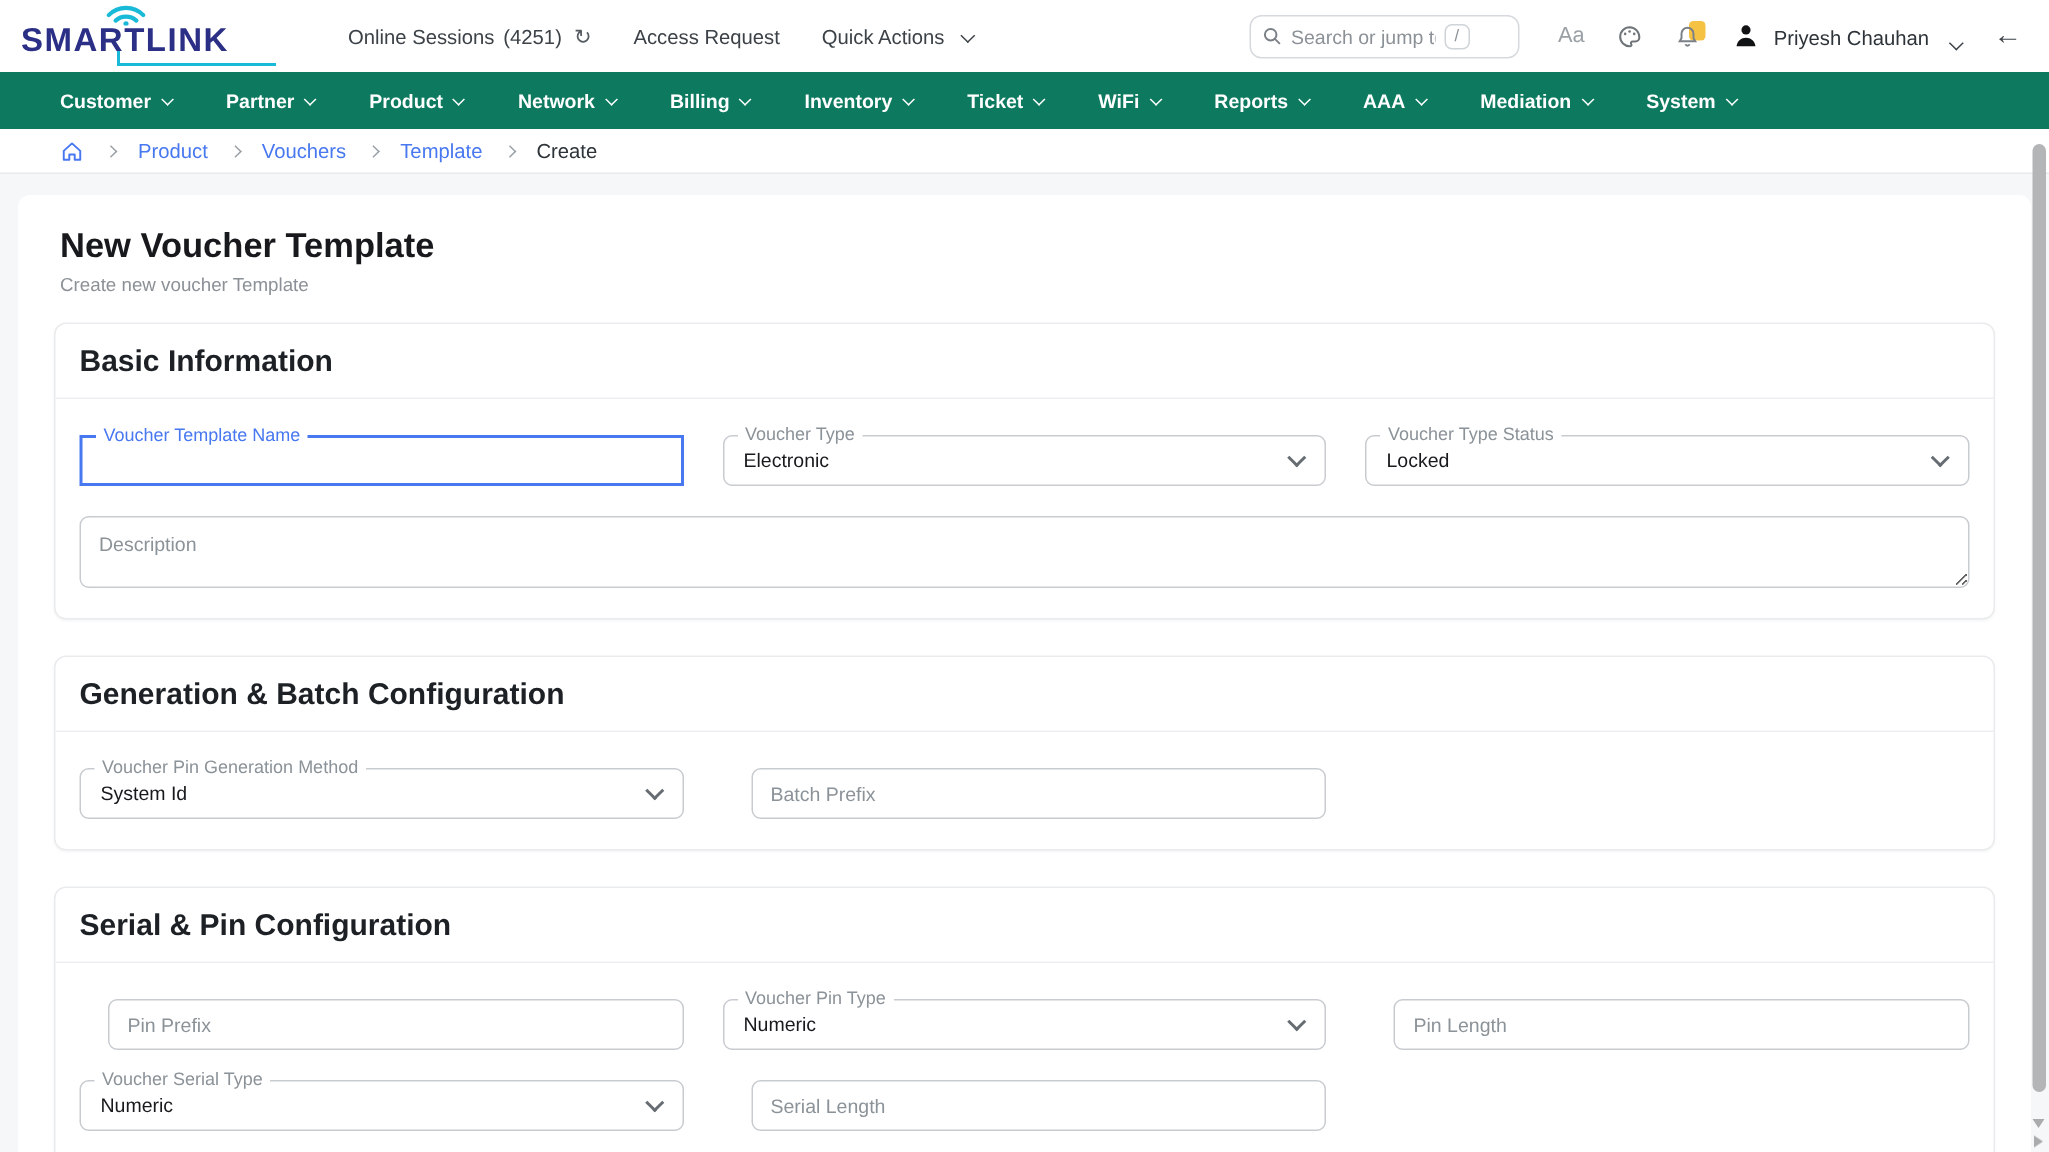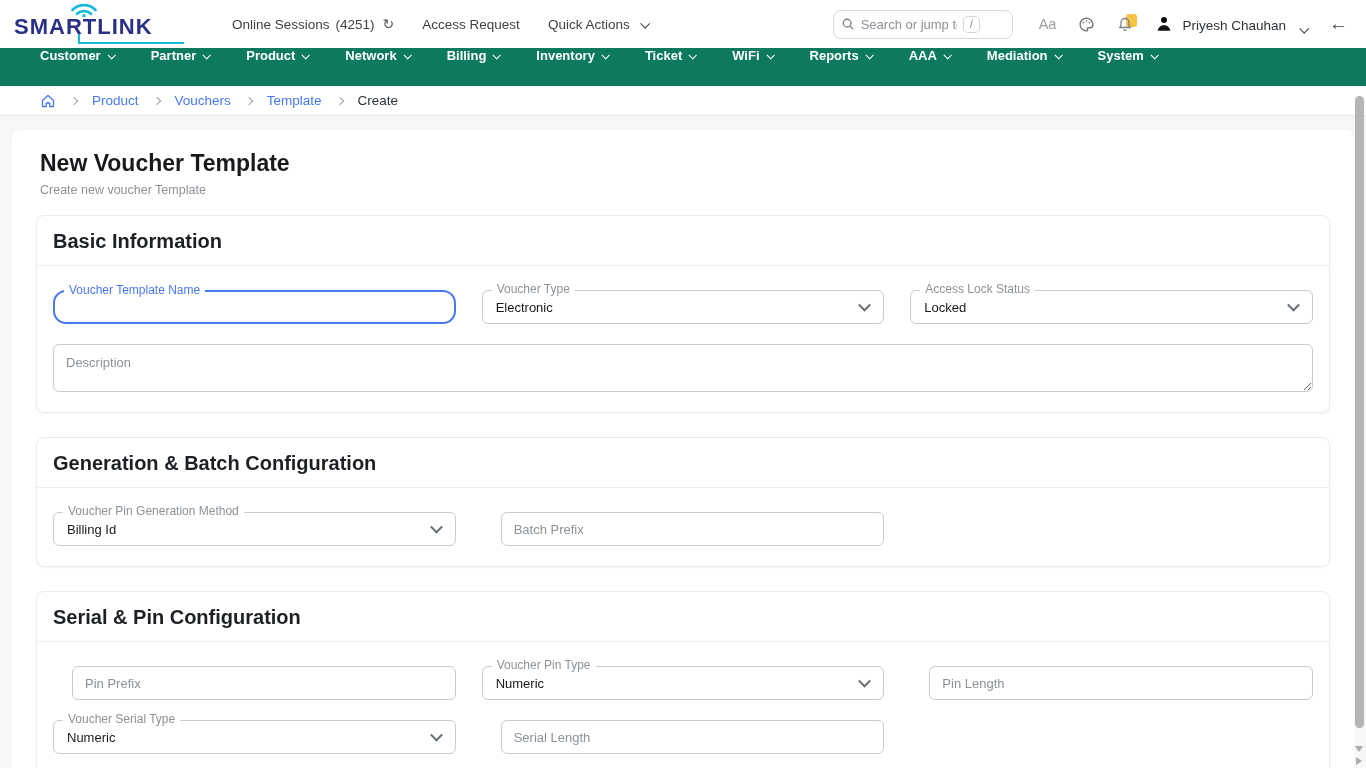--- a/index.html
+++ b/index.html
@@ -63,21 +63,21 @@
     background:#f6c244; border-radius:3px; z-index:0;
   }
   .bell-svg { position:relative; z-index:1; }
 
   .userbox { display:flex; align-items:flex-end; gap:9px; cursor:pointer; color:#2d3338; }
   .username { font-size:13.5px; font-weight:500; white-space:nowrap; }
   .collapse-arrow { font-size:19px; color:#3c4247; margin-left:22px; cursor:pointer; }
 
   
   .mainnav {
-    height:38px; background:#0d7a60; display:flex; align-items:flex-start;
+    height:38px; background:#0d7a60; display:flex; align-items:center;
     padding-left:40px; gap:37px;
   }
   .nav-item {
     color:#ffffff; font-size:13px; font-weight:600; display:flex; align-items:center;
     cursor:pointer; white-space:nowrap;
   }
   .nav-item .chev { width:6px; height:6px; border-width:1.7px; margin-left:7px; }
 
   
   .breadcrumb {
@@ -100,21 +100,21 @@
     border:1px solid #e9ebed; border-radius:8px; background:#fff;
     box-shadow:0 1px 2px rgba(20,30,40,.05); margin-bottom:24px;
   }
   .card-header { padding:14px 16px 12px 16px; font-size:20px; font-weight:700; color:#1d2125; }
   .card-divider { border:none; border-top:1px solid #eceeef; }
   .card-body { padding:24px 16px 20px 16px; }
 
   .field-row { display:grid; grid-template-columns:1fr 1fr 1fr; gap:26px; }
   .field-row + .field-row { margin-top:20px; }
 
-  .field { position:relative; height:34px;border-radius:13px; }
+  .field { position:relative; height:34px; }
   .field.outlined { border:1px solid #c8ccd0; border-radius:6px; background:#fff; }
   .field.focused { border:2px solid #4878f0; }
   .float-label {
     position:absolute; top:-9px; left:9px; background:#ffffff; padding:0 5px;
     font-size:12px; color:#8b9298; white-space:nowrap; line-height:15px;
   }
   .field.focused .float-label { color:#4878f0; }
   .select-value {
     position:absolute; left:13px; top:50%; transform:translateY(-50%);
     font-size:13px; color:#17191c;
@@ -309,37 +309,37 @@
         <div class="field focused">
           <span class="float-label">Voucher Template Name</span>
           <input class="inner-input" type="text" value="" style="">
         </div>
         <div class="field outlined">
           <span class="float-label">Voucher Type</span>
           <span class="select-value">Electronic</span>
           <span class="select-chev"></span>
         </div>
         <div class="field outlined">
-          <span class="float-label">Access Lock Status</span>
+          <span class="float-label">Voucher Type Status</span>
           <span class="select-value">Locked</span>
           <span class="select-chev"></span>
         </div>
       </div>
       <textarea class="desc-area" placeholder="Description" style=""></textarea>
     </div>
   </section>
 
   <section class="card">
     <div class="card-header">Generation &amp; Batch Configuration</div>
     <hr class="card-divider">
     <div class="card-body">
       <div class="field-row">
         <div class="field outlined">
           <span class="float-label">Voucher Pin Generation Method</span>
-          <span class="select-value">Billing Id</span>
+          <span class="select-value">System Id</span>
           <span class="select-chev"></span>
         </div>
         <div class="field bare">
           <input class="text-input" type="text" placeholder="Batch Prefix" style="">
         </div>
         <div></div>
       </div>
     </div>
   </section>
 

